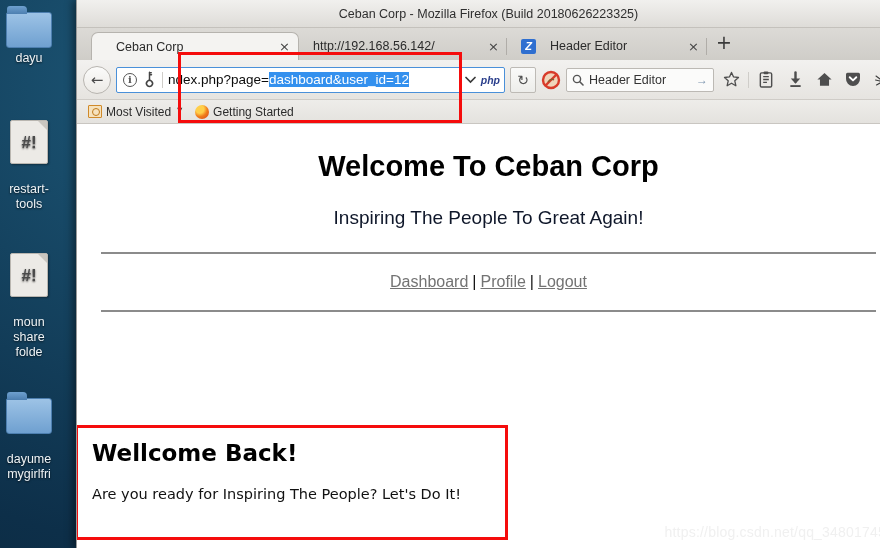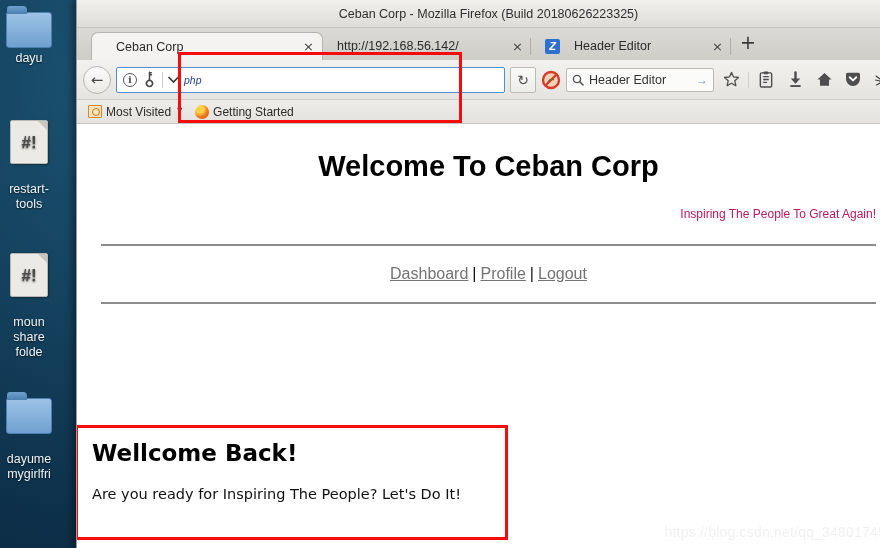--- a/index.html
+++ b/index.html
@@ -97,21 +97,21 @@
     font-size: 12.5px;
     color: #2b2b2b;
     position: relative;
     min-width: 60px;
   }
   .tab.active {
     background: #f4f3f1;
     border: 1px solid #b6b3ae;
     border-bottom: none;
     border-radius: 7px 7px 0 0;
-    width: 232px;
+    width: 208px;
     padding-left: 24px;
   }
   .tab.inactive { width: 208px; gap: 8px; }
   .tab.inactive::after {
     content: "";
     position: absolute; right: 0; top: 6px;
     height: 17px; width: 1px;
     background: #b0ada8;
   }
   .tab .fav {
@@ -198,21 +198,21 @@
     color: #0b0b0b;
     min-width: 0;
   }
   #urltext .sel {
     background: #3390ee;
     color: #ffffff;
   }
   .urlchev { font-size: 10px; color: #3a3a3a; flex: 0 0 auto; }
   .phptag {
     font-size: 10.5px; font-style: italic; color: #2b3f8c;
-    flex: 0 0 auto; font-weight: normal;
+    flex: 0 0 auto; font-weight: bold;
   }
   #reloadbtn {
     width: 26px; height: 26px;
     border: 1px solid #bdbab5;
     border-radius: 2px;
     background: linear-gradient(#fafaf9, #ededea);
     display: flex; align-items: center; justify-content: center;
     font-size: 14px; color: #4f4f4f;
     flex: 0 0 auto;
     font-family: "DejaVu Sans", sans-serif;
@@ -276,23 +276,23 @@
     padding: 0 24px;
   }
   #h1 {
     text-align: center;
     font-size: 29px; font-weight: bold;
     color: #000;
     margin-top: 26px;
     font-family: "Liberation Sans", sans-serif;
   }
   #tagline {
-    text-align: right;
-    font-size: 12px;
-    color: #be185d;
+    text-align: center;
+    font-size: 19px;
+    color: #0f172a;
     margin-top: 24px;
   }
   hr.rule {
     border: none;
     border-top: 2px solid #8b8b8b;
     margin: 23px 0 0;
   }
   #navlinks {
     text-align: center;
     margin-top: 19px;
@@ -409,20 +409,21 @@
 
     <div id="urlbar">
       <span class="idbox">
         <span class="ico-info">i</span>
         <svg class="ico-key" width="15" height="15" viewBox="0 0 16 16">
           <circle cx="5" cy="11" r="3.2" fill="none" stroke="#444" stroke-width="1.6"></circle>
           <path d="M7.2 8.8 L13.5 2.5 M11.5 4.5 L13 6 M13 3 L14.3 4.3" stroke="#444" stroke-width="1.6" fill="none" stroke-linecap="round"></path>
         </svg>
         <span class="vsep"></span>
       </span>
+      <span id="urltext"><span>ndex.php?page=</span><span class="sel">dashboard&amp;user_id=12</span></span>
       <svg class="urlchev" width="11" height="8" viewBox="0 0 11 8">
         <path d="M1 1.5 L5.5 6 L10 1.5" stroke="#3a3a3a" stroke-width="1.7" fill="none" stroke-linecap="round"></path>
       </svg>
       <span class="phptag">php</span>
     </div>
 
     <div id="reloadbtn">
       <span>↻</span>
     </div>
 

